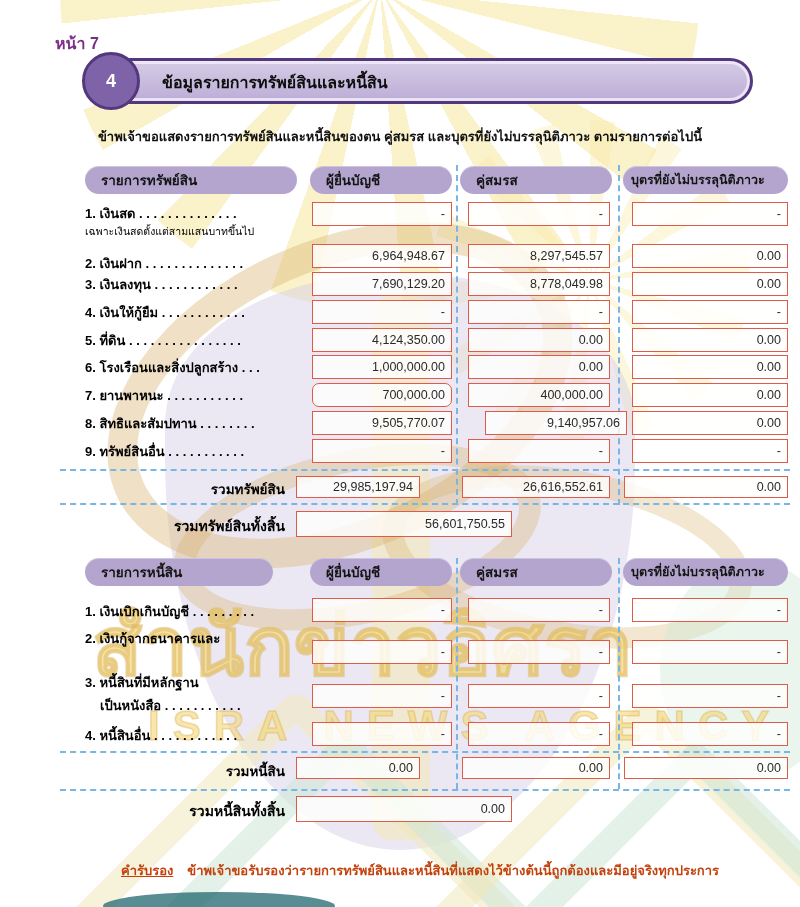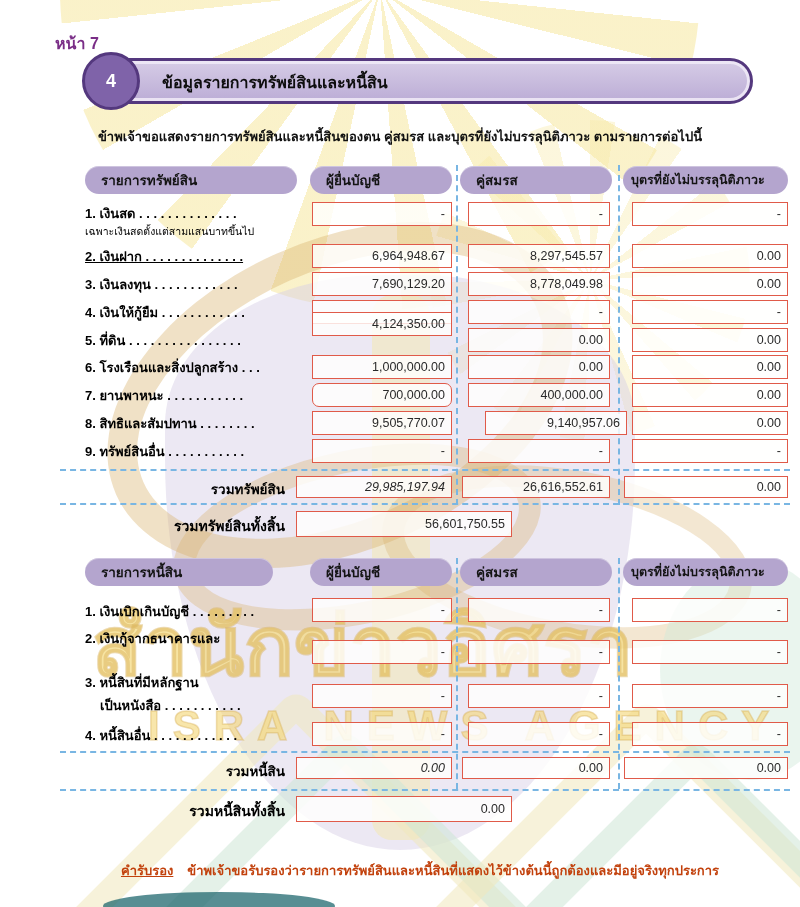--- a/index.html
+++ b/index.html
@@ -64,21 +64,21 @@
   .lbl{position:absolute;z-index:2;left:85px;font-size:13px;font-weight:600;color:#000;white-space:nowrap;}
   .lbl.indent{left:100px;}
   .note{position:absolute;z-index:2;left:85px;font-size:10.5px;font-weight:500;color:#000;white-space:nowrap;}
 
   .vbox{position:absolute;z-index:2;height:24px;border:1.5px solid #e05a49;
     background:rgba(255,255,254,.82);box-sizing:border-box;
     font-size:12.5px;color:#2a2a2a;text-align:right;padding:4px 6px 0 0;}
   .b1{left:312px;width:140px;}
   .b2{left:468px;width:142px;}
   .b3{left:632px;width:156px;}
-  .tb1{left:296px;width:156px;font-style:italic;}
+  .tb1{left:296px;width:124px;}
   .tb2{left:462px;width:148px;}
   .tb3{left:624px;width:164px;}
   .vbox.tall{height:22px;padding-top:3px;}
   .gbox{left:296px;width:216px;height:26px;padding-top:5px;}
 
   .tlabel{position:absolute;z-index:2;left:85px;width:200px;text-align:right;
     font-size:13.5px;font-weight:700;color:#000;white-space:nowrap;}
 
   .cert{left:90px;top:860px;width:660px;text-align:center;font-size:13px;font-weight:600;color:#c2410c;}
   .cert .cert-head{font-weight:700;text-decoration:underline;margin-right:14px;}
@@ -127,37 +127,37 @@
 
   <div class="vdash" style="left:456px;top:165px;height:340px;"></div>
   <div class="vdash" style="left:618px;top:165px;height:340px;"></div>
 
   <div class="lbl" style="top:203px;">1. เงินสด . . . . . . . . . . . . . .</div>
   <div class="note" style="top:223px;">เฉพาะเงินสดตั้งแต่สามแสนบาทขึ้นไป</div>
   <div class="vbox b1" style="top:202px;">-</div>
   <div class="vbox b2" style="top:202px;">-</div>
   <div class="vbox b3" style="top:202px;">-</div>
 
-  <div class="lbl" style="top:246px;text-decoration:underline;">2. เงินฝาก . . . . . . . . . . . . . .</div>
+  <div class="lbl" style="top:253px;">2. เงินฝาก . . . . . . . . . . . . . .</div>
   <div class="vbox b1" style="top:244px;">6,964,948.67</div>
   <div class="vbox b2" style="top:244px;">8,297,545.57</div>
   <div class="vbox b3" style="top:244px;">0.00</div>
 
   <div class="lbl" style="top:274px;">3. เงินลงทุน . . . . . . . . . . . .</div>
   <div class="vbox b1" style="top:272px;">7,690,129.20</div>
   <div class="vbox b2" style="top:272px;">8,778,049.98</div>
   <div class="vbox b3" style="top:272px;">0.00</div>
 
   <div class="lbl" style="top:302px;">4. เงินให้กู้ยืม . . . . . . . . . . . .</div>
   <div class="vbox b1" style="top:300px;">-</div>
   <div class="vbox b2" style="top:300px;">-</div>
   <div class="vbox b3" style="top:300px;">-</div>
 
   <div class="lbl" style="top:330px;">5. ที่ดิน . . . . . . . . . . . . . . . .</div>
-  <div class="vbox b1" style="top:312px;">4,124,350.00</div>
+  <div class="vbox b1" style="top:328px;">4,124,350.00</div>
   <div class="vbox b2" style="top:328px;">0.00</div>
   <div class="vbox b3" style="top:328px;">0.00</div>
 
   <div class="lbl" style="top:357px;">6. โรงเรือนและสิ่งปลูกสร้าง . . .</div>
   <div class="vbox b1" style="top:355px;">1,000,000.00</div>
   <div class="vbox b2" style="top:355px;">0.00</div>
   <div class="vbox b3" style="top:355px;">0.00</div>
 
   <div class="lbl" style="top:385px;">7. ยานพาหนะ . . . . . . . . . . .</div>
   <div class="vbox b1" style="top:383px;border-radius:7px;">700,000.00</div>

